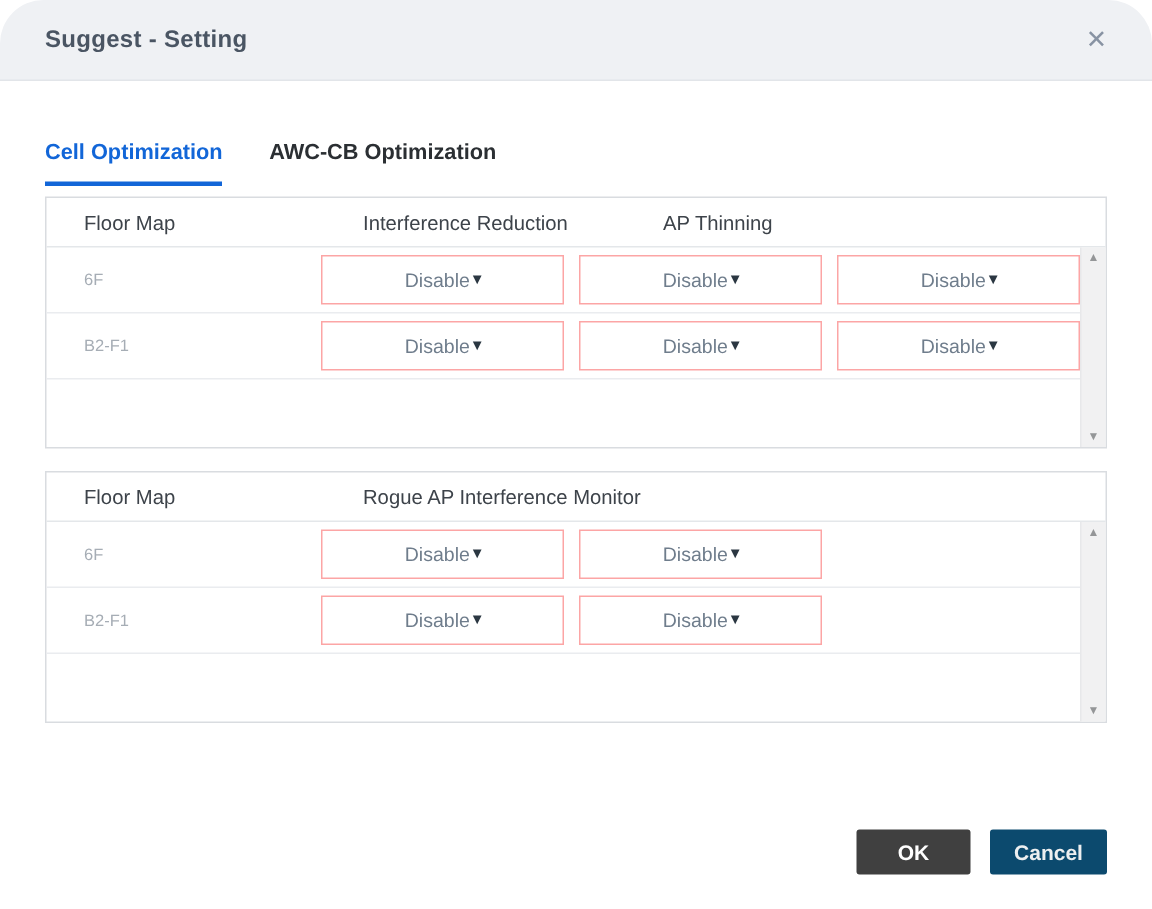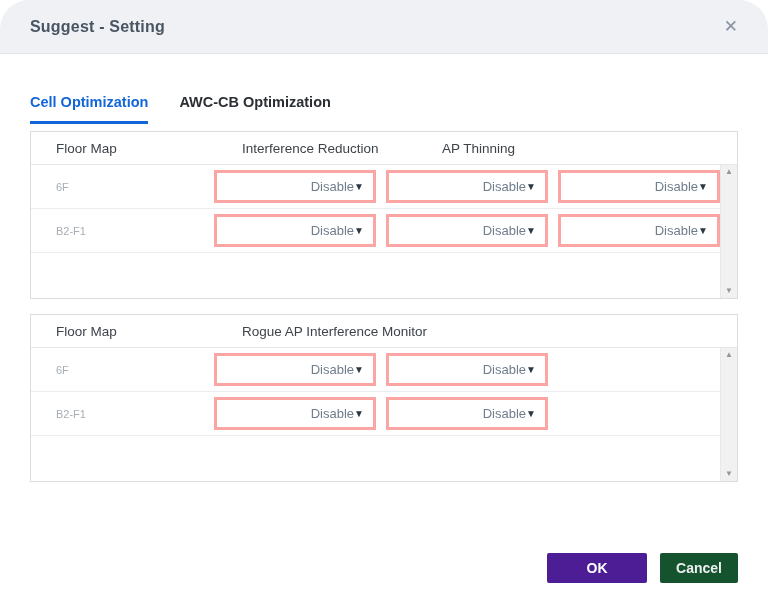--- a/index.html
+++ b/index.html
@@ -69,23 +69,23 @@
     border-bottom:1px solid #eaecef;
     box-sizing:border-box;
   }
   .floor-cell {
     width:183px; padding-left:25px; box-sizing:border-box;
     color:#a6adb5; font-size:11px;
   }
   .dd-cell { width:172px; box-sizing:border-box; }
   .dropdown {
     width:162px; height:33px;
-    border:3px solid #fca5a5;
+    border:1px solid #fca5a5;
     background:#ffffff;
-    display:flex; align-items:center; justify-content:flex-end;
+    display:flex; align-items:center; justify-content:center;
     padding:0 9px 0 12px;
     box-sizing:border-box;
     cursor:pointer;
   }
   .dd-value { color:#6f7d8c; font-size:13px; }
   .dd-arrow { color:#2b3742; font-size:10px; line-height:1; }
   .v-scrollbar {
     position:absolute; top:0; right:0; bottom:0; width:17px;
     background:#f1f1f2;
     border-left:1px solid #e7e8ea;
@@ -108,22 +108,22 @@
     display:flex; gap:13px;
   }
   .btn {
     height:30px;
     border:none; border-radius:2px;
     font-family:"Liberation Sans", sans-serif;
     font-size:14px; font-weight:bold; color:#ffffff;
     display:flex; align-items:center; justify-content:center;
     cursor:pointer;
   }
-  .btn-ok { width:100px; background:#4c1d95; }
-  .btn-cancel { width:78px; background:#14532d; color:#edeff0; }
+  .btn-ok { width:76px; background:#404040; }
+  .btn-cancel { width:78px; background:#0c4a6e; color:#edeff0; }
 </style>
 </head>
 <body>
 
 <div class="dialog">
 
   <div class="dialog-header">
     <div class="dialog-title">Suggest - Setting</div>
     <div class="close-btn">✕</div>
   </div>

